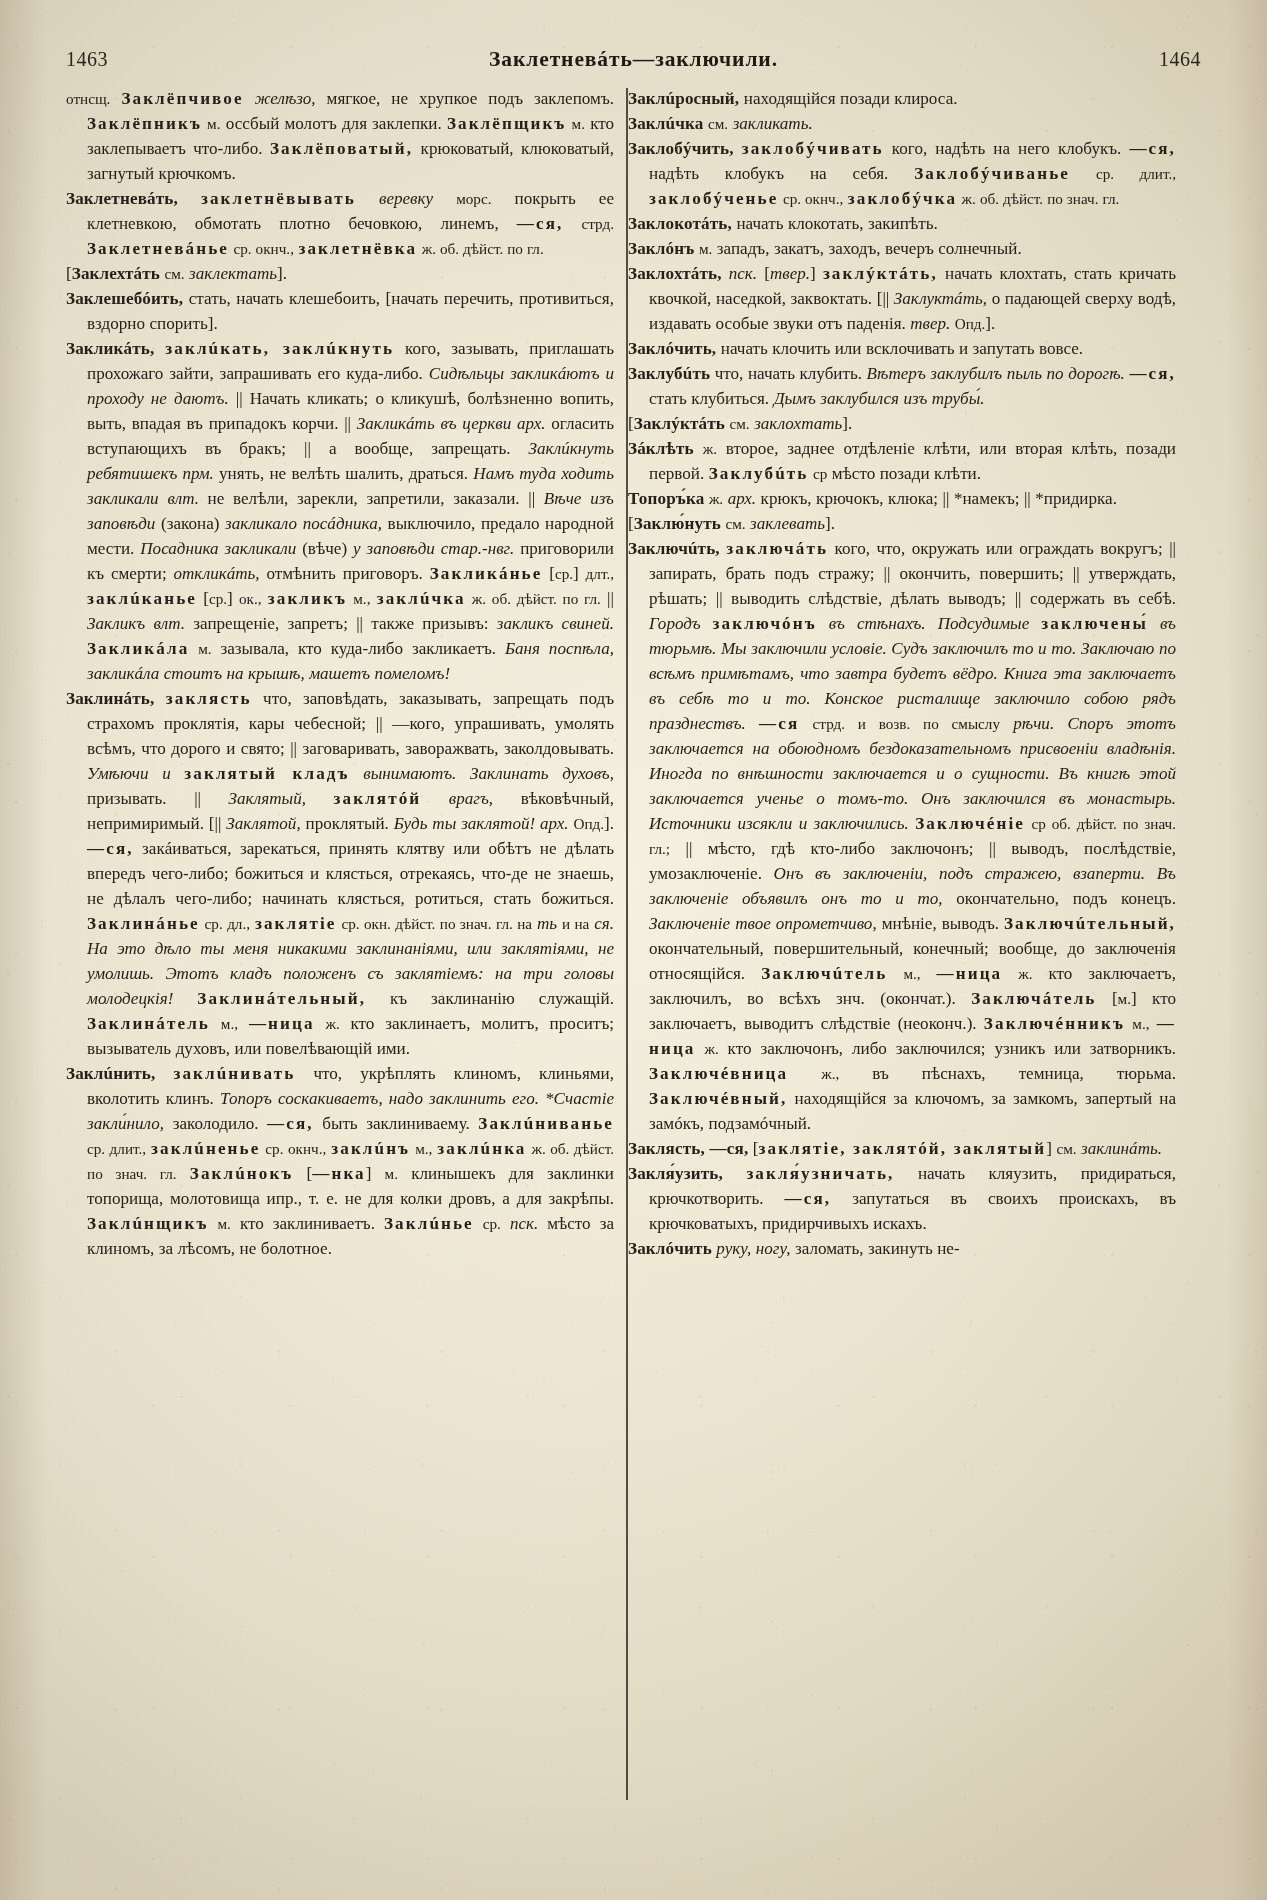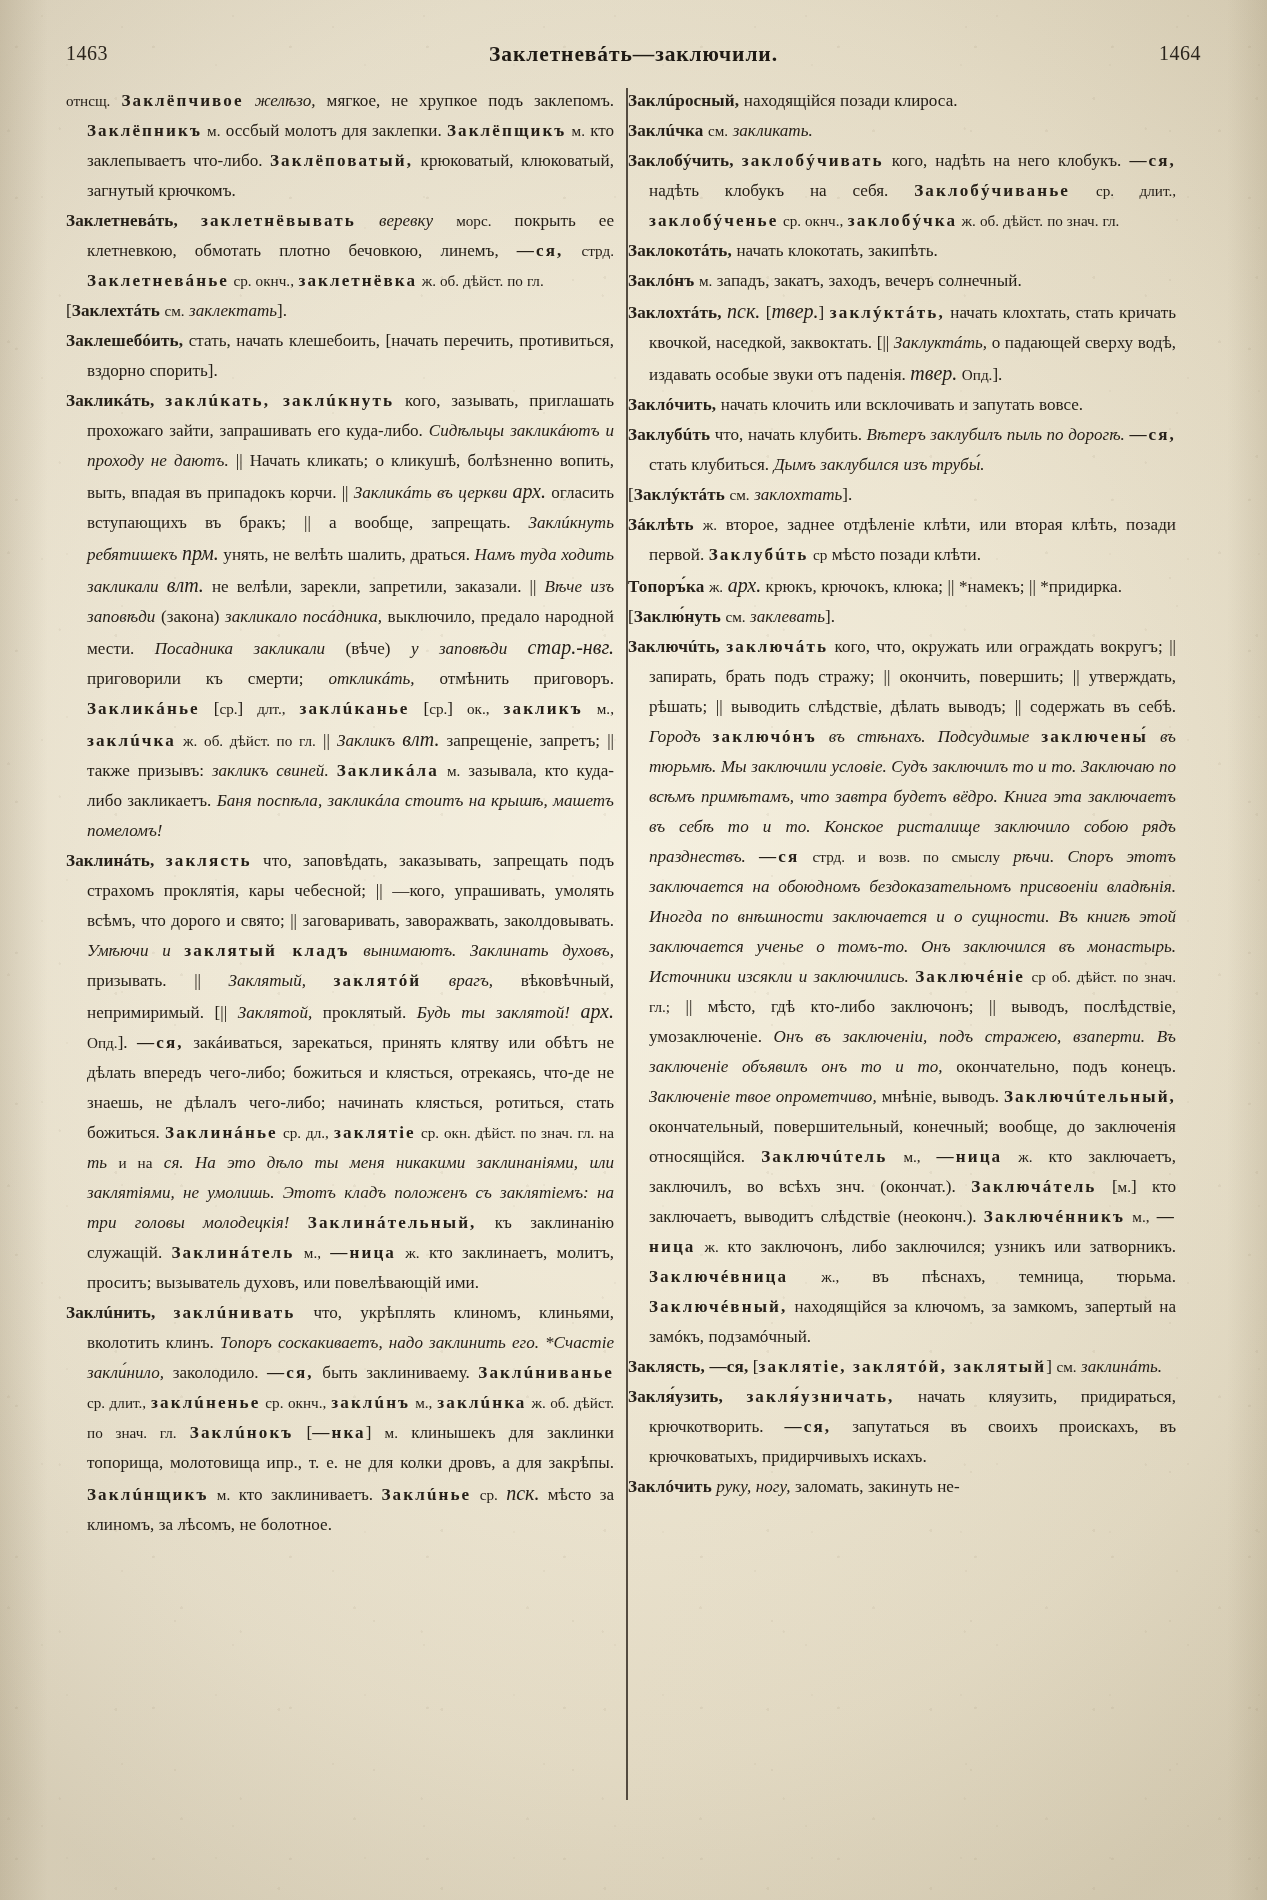--- a/index.html
+++ b/index.html
@@ -47,21 +47,21 @@
   }
 
   
   .runhead {
     position: absolute;
     left: 66px;
     right: 66px;
     top: 42px;
     height: 34px;
     display: flex;
-    align-items: flex-start;
+    align-items: center;
     justify-content: space-between;
   }
   .folio {
     font-size: 20px;
     letter-spacing: .5px;
     color: #2a241c;
   }
   .runtitle {
     font-size: 21.5px;
     font-weight: bold;
@@ -75,21 +75,21 @@
     position: absolute;
     left: 66px;
     top: 86px;
     width: 1135px;
     height: 1760px;
     display: flex;
   }
   .col {
     width: 548px;
     font-size: 17.1px;
-    line-height: 30px;
+    line-height: 25px;
     text-align: justify;
     -webkit-hyphens: none;
     hyphens: none;
     word-spacing: .2px;
     color: #262019;
   }
   .col.left  { padding-right: 12px; }
   .col.right { }
   .gutter {
     width: 2px;
@@ -111,21 +111,21 @@
   .hw {            
     font-weight: bold;
     letter-spacing: .15px;
   }
   .hwsp {          
     font-weight: bold;
     letter-spacing: 2.1px;
   }
   .it  { font-style: italic; }
   .abbr{ font-size: 15.2px; font-style: normal; }
-  .abbri{ font-size: 20px; font-style: italic; }
+  .abbri{ font-size: 17px; font-style: italic; }
 
   
   .bleed {
     position: absolute;
     left: 0; top: 0; bottom: 0; width: 48px;
     background: linear-gradient(90deg, rgba(110,92,58,.17), rgba(110,92,58,0));
     pointer-events: none;
   }
   .bleed-r {
     position: absolute;

